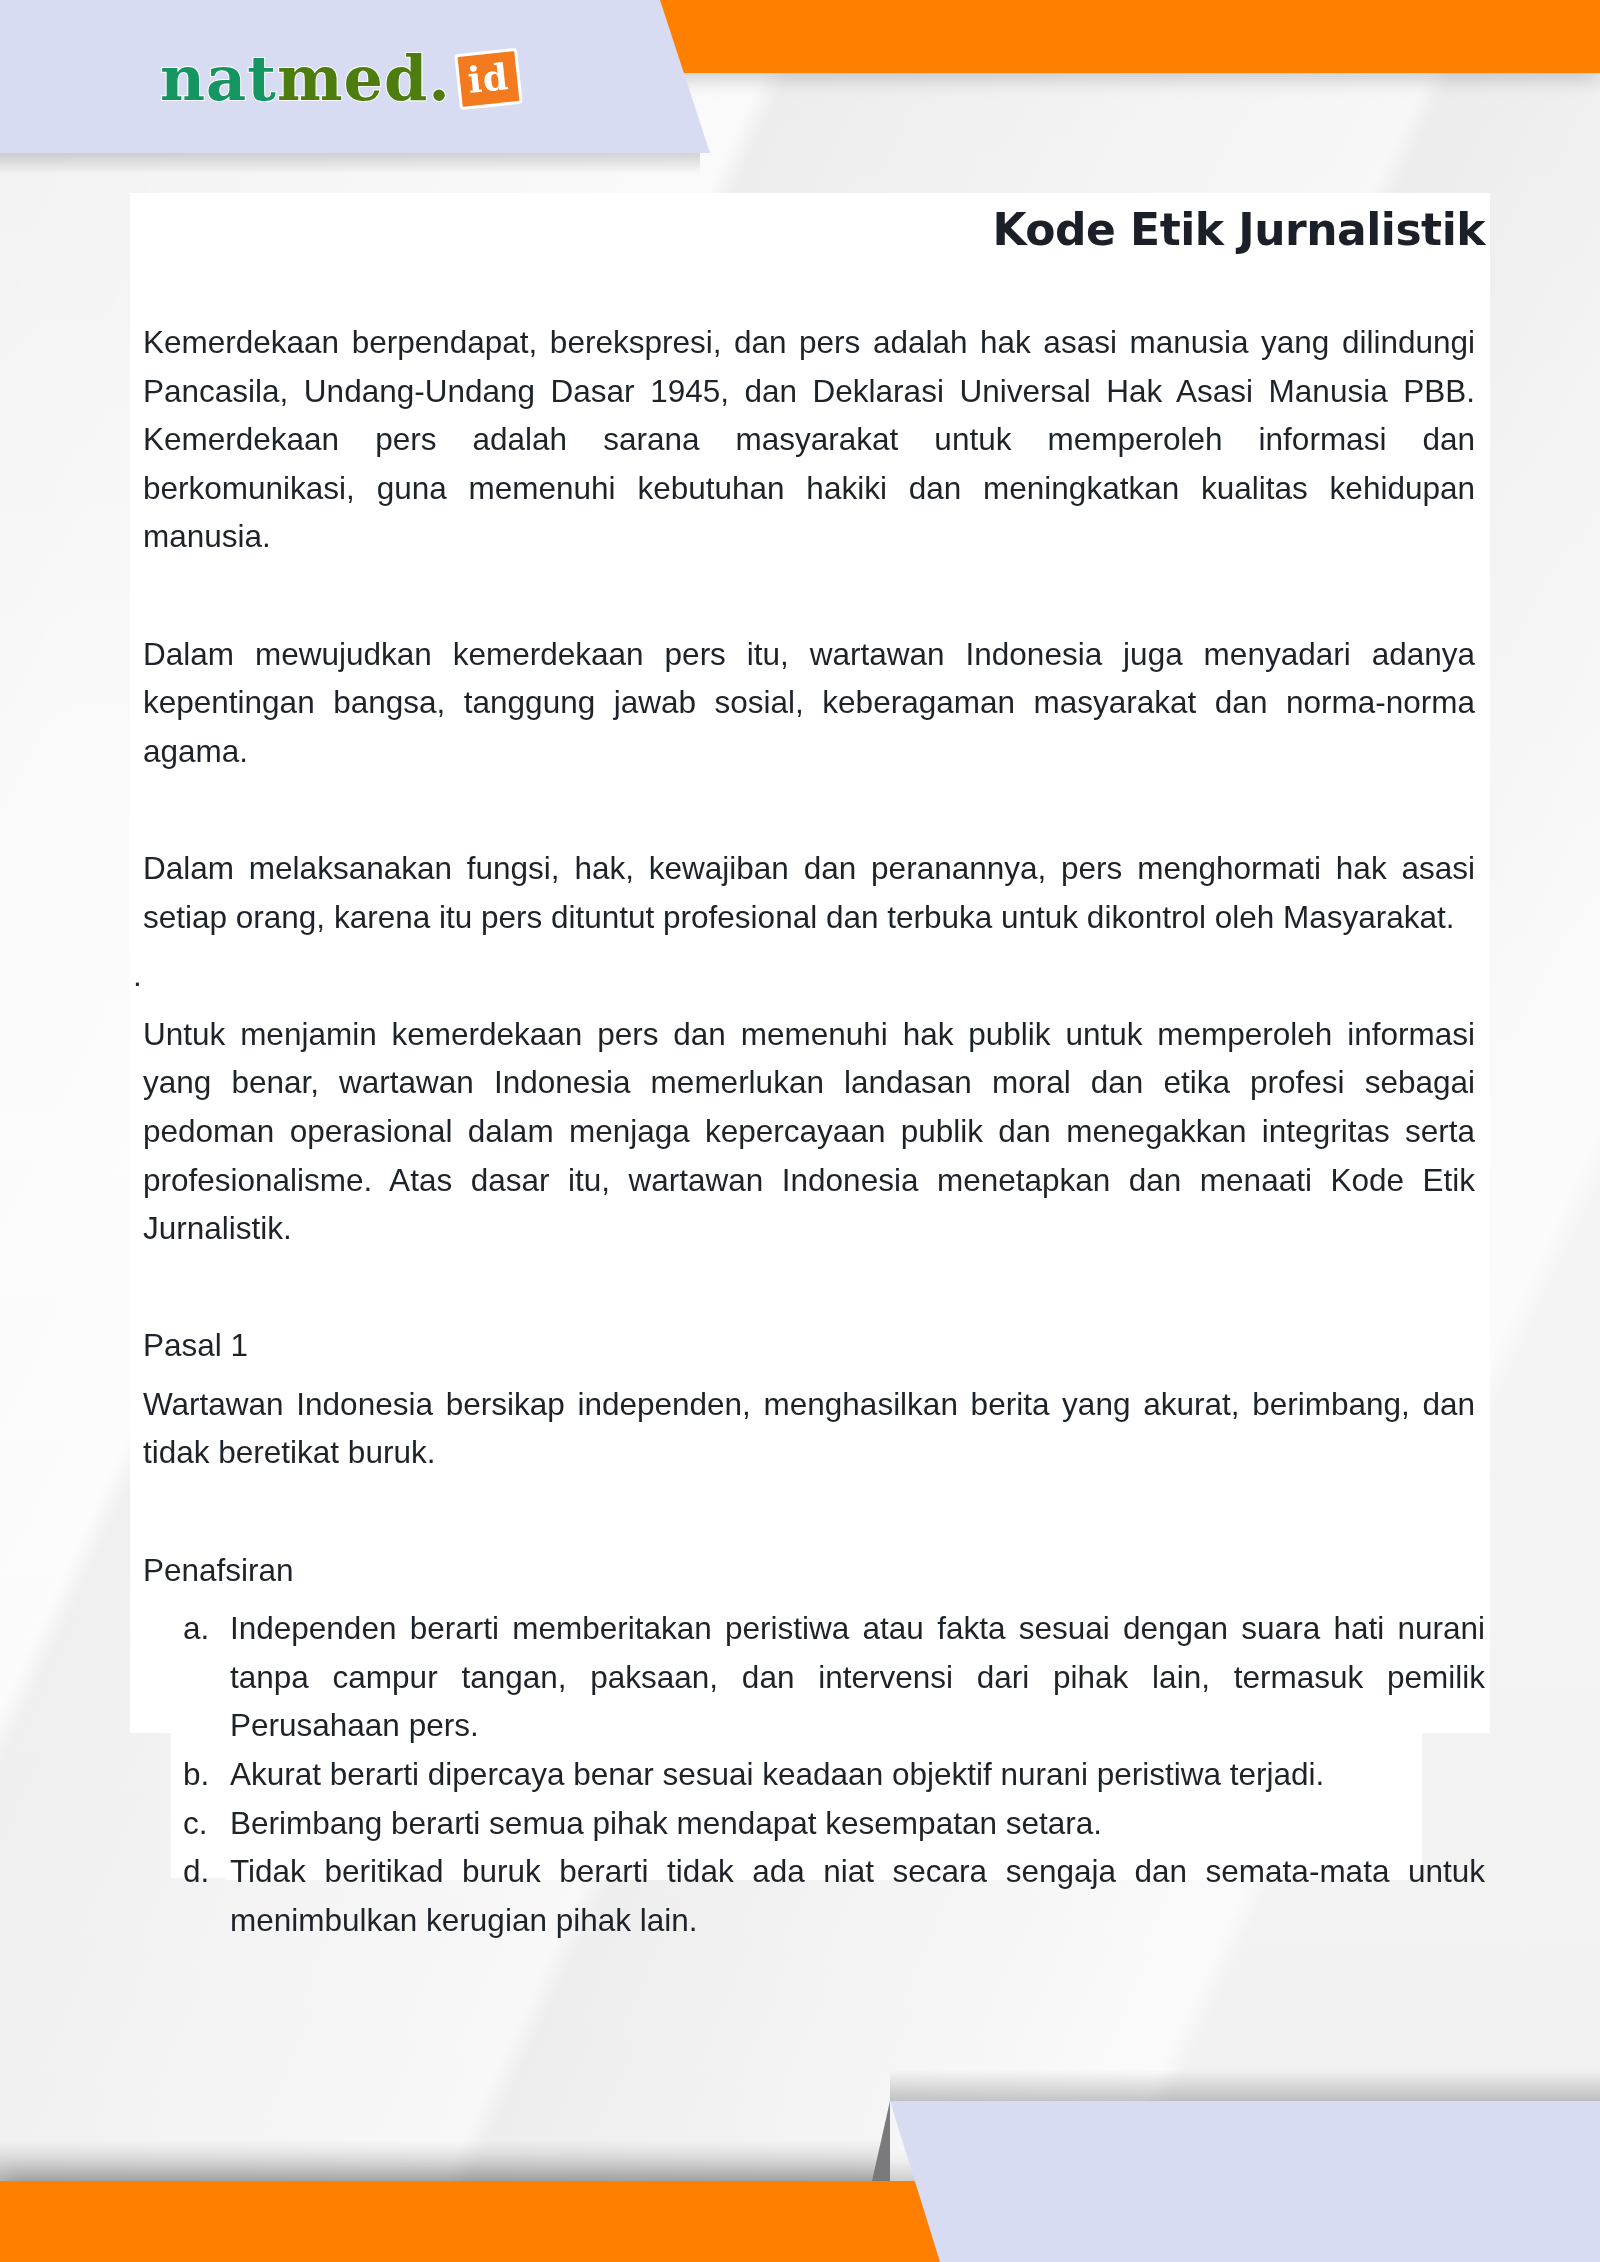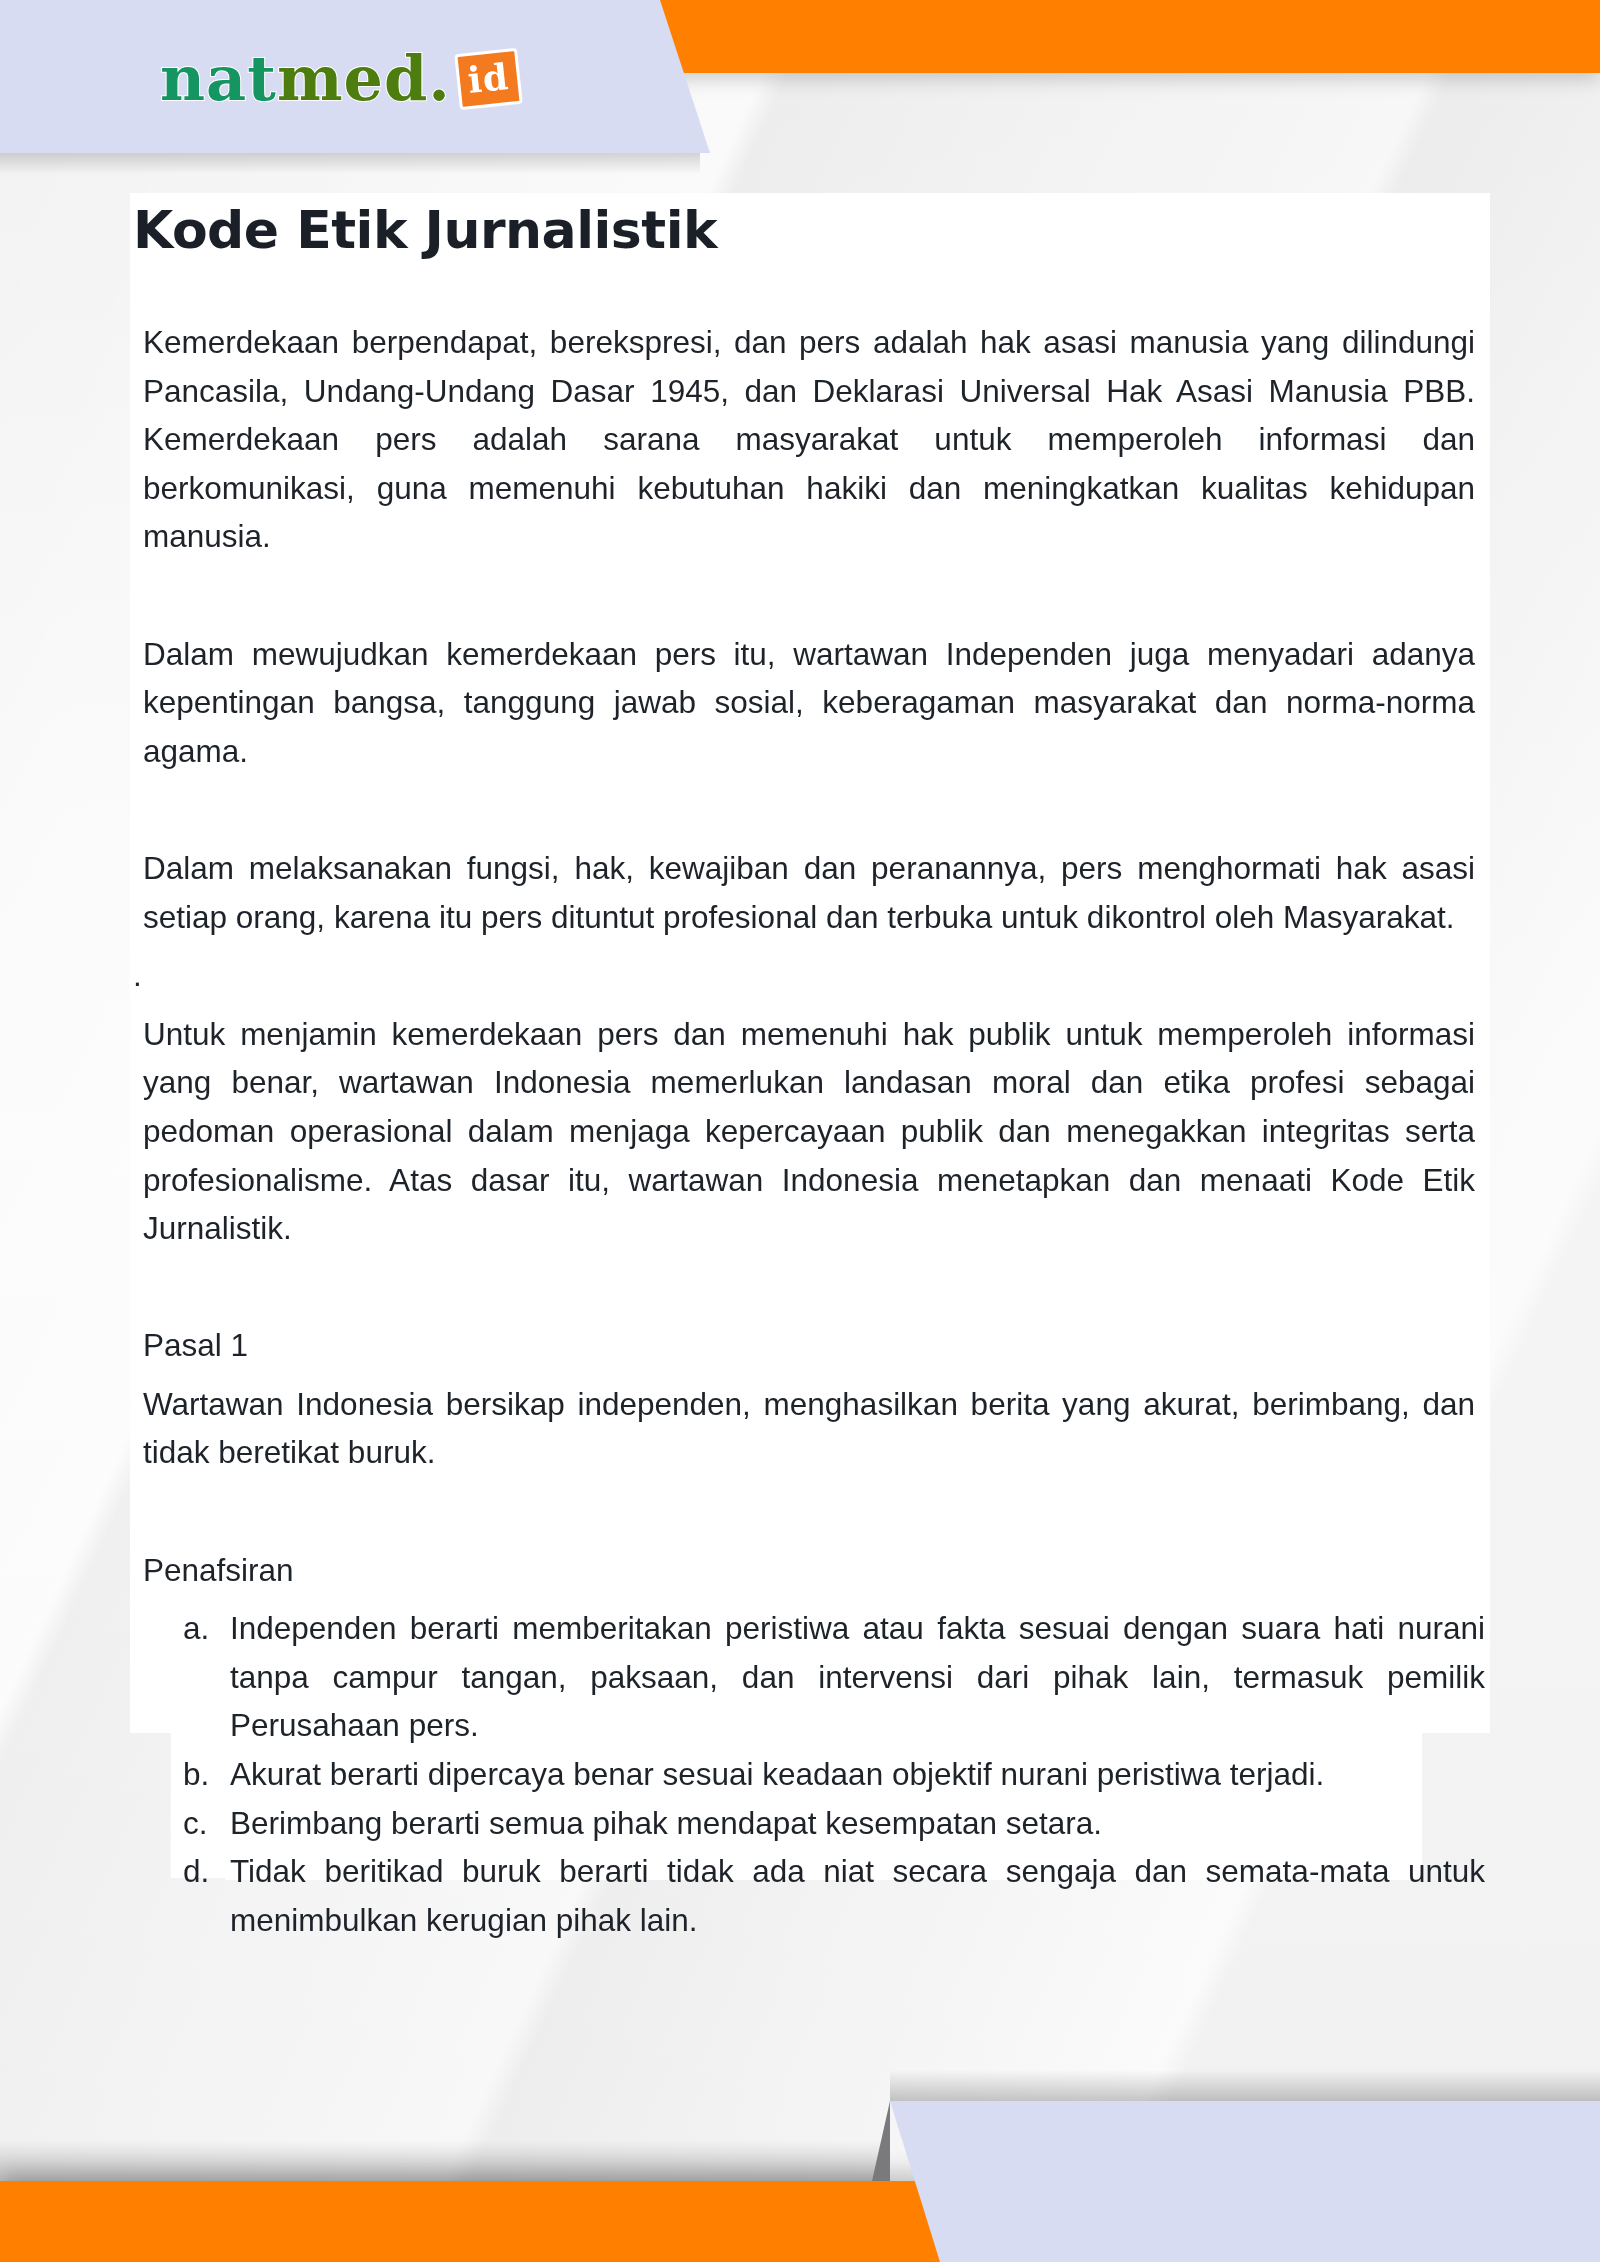--- a/index.html
+++ b/index.html
@@ -104,25 +104,26 @@
     }
     .content {
       position: absolute;
       left: 133px;
       top: 200px;
       width: 1352px;
     }
     .doc-title {
       font-family: "DejaVu Sans", sans-serif;
       font-weight: bold;
-      font-size: 52px;
+      font-size: 44px;
       letter-spacing: -0.5px;
-      margin: 0 0 58px 0;
+      margin: 0 0 58px 8px;
       color: #1b2028;
       line-height: 60px;
+      text-align: right;
     }
     .para {
       font-size: 31.5px;
       line-height: 48.6px;
       text-align: justify;
       margin: 10px;
       color: #1e232a;
     }
     .gap { height: 48.6px; }
     .dot-line {
@@ -214,21 +215,21 @@
   <span class="badge">id</span>
 </div>
 
 <div class="panel"></div>
 
 <div class="content">
   <h1 class="doc-title">Kode Etik Jurnalistik</h1>
 
   <p class="para">Kemerdekaan berpendapat, berekspresi, dan pers adalah hak asasi manusia yang dilindungi Pancasila, Undang-Undang Dasar 1945, dan Deklarasi Universal Hak Asasi Manusia PBB. Kemerdekaan pers adalah sarana masyarakat untuk memperoleh informasi dan berkomunikasi, guna memenuhi kebutuhan hakiki dan meningkatkan kualitas kehidupan manusia.</p>
   <div class="gap"></div>
-  <p class="para">Dalam mewujudkan kemerdekaan pers itu, wartawan Independen juga menyadari adanya kepentingan bangsa, tanggung jawab sosial, keberagaman masyarakat dan norma-norma agama.</p>
+  <p class="para">Dalam mewujudkan kemerdekaan pers itu, wartawan Indonesia juga menyadari adanya kepentingan bangsa, tanggung jawab sosial, keberagaman masyarakat dan norma-norma agama.</p>
   <div class="gap"></div>
   <p class="para">Dalam melaksanakan fungsi, hak, kewajiban dan peranannya, pers menghormati hak asasi setiap orang, karena itu pers dituntut profesional dan terbuka untuk dikontrol oleh Masyarakat.</p>
   <div class="dot-line">.</div>
   <p class="para">Untuk menjamin kemerdekaan pers dan memenuhi hak publik untuk memperoleh informasi yang benar, wartawan Indonesia memerlukan landasan moral dan etika profesi sebagai pedoman operasional dalam menjaga kepercayaan publik dan menegakkan integritas serta profesionalisme. Atas dasar itu, wartawan Indonesia menetapkan dan menaati Kode Etik Jurnalistik.</p>
   <div class="gap"></div>
 
   <p class="para">Pasal 1</p>
   <p class="para">Wartawan Indonesia bersikap independen, menghasilkan berita yang akurat, berimbang, dan tidak beretikat buruk.</p>
   <div class="gap"></div>
 

